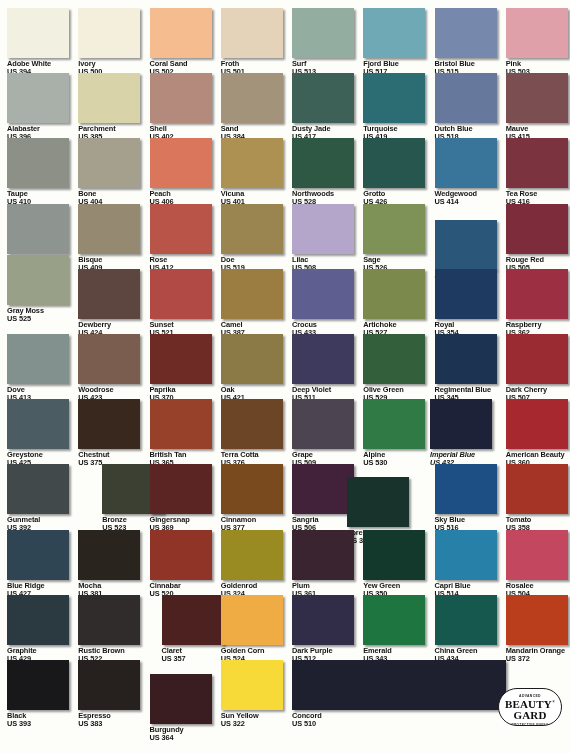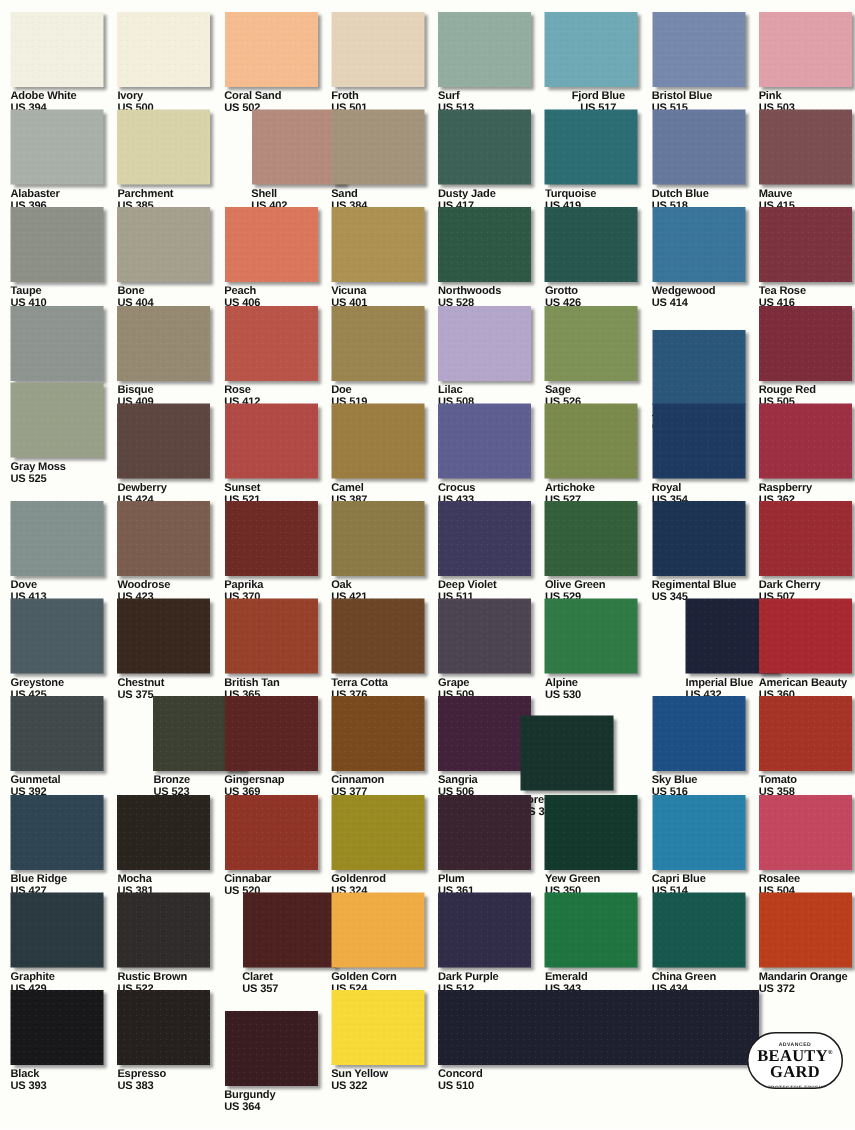--- a/index.html
+++ b/index.html
@@ -164,21 +164,21 @@
           <span class="swatch-code">US 501</span>
         </div>
       </div>
       <div class="swatch-cell" style="left: 292px; top: 8px;">
         <div class="swatch-chip" style="background-color: rgb(147, 173, 160);"></div>
         <div class="swatch-label">
           <span class="swatch-name">Surf</span>
           <span class="swatch-code">US 513</span>
         </div>
       </div>
-      <div class="swatch-cell" style="left: 363.25px; top: 8px; text-align: center;">
+      <div class="swatch-cell" style="left: 363.25px; top: 8px;">
         <div class="swatch-chip" style="background-color: rgb(111, 169, 181);"></div>
         <div class="swatch-label">
           <span class="swatch-name">Fjord Blue</span>
           <span class="swatch-code">US 517</span>
         </div>
       </div>
       <div class="swatch-cell" style="left: 434.5px; top: 8px;">
         <div class="swatch-chip" style="background-color: rgb(118, 136, 171);"></div>
         <div class="swatch-label">
           <span class="swatch-name">Bristol Blue</span>
@@ -199,21 +199,21 @@
           <span class="swatch-code">US 396</span>
         </div>
       </div>
       <div class="swatch-cell" style="left: 78.25px; top: 73.2px;">
         <div class="swatch-chip" style="background-color: rgb(216, 211, 168);"></div>
         <div class="swatch-label">
           <span class="swatch-name">Parchment</span>
           <span class="swatch-code">US 385</span>
         </div>
       </div>
-      <div class="swatch-cell" style="left: 149.5px; top: 73.2px; margin-left: 18px;">
+      <div class="swatch-cell" style="left: 149.5px; top: 73.2px;">
         <div class="swatch-chip" style="background-color: rgb(179, 138, 124);"></div>
         <div class="swatch-label">
           <span class="swatch-name">Shell</span>
           <span class="swatch-code">US 402</span>
         </div>
       </div>
       <div class="swatch-cell" style="left: 220.75px; top: 73.2px;">
         <div class="swatch-chip" style="background-color: rgb(163, 147, 122);"></div>
         <div class="swatch-label">
           <span class="swatch-name">Sand</span>
@@ -507,21 +507,21 @@
           <span class="swatch-code">US 509</span>
         </div>
       </div>
       <div class="swatch-cell" style="left: 363.25px; top: 399.2px;">
         <div class="swatch-chip" style="background-color: rgb(47, 122, 69);"></div>
         <div class="swatch-label">
           <span class="swatch-name">Alpine</span>
           <span class="swatch-code">US 530</span>
         </div>
       </div>
-      <div class="swatch-cell" style="left: 457px; top: 399.2px;">
+      <div class="swatch-cell" style="left: 430px; top: 399.2px; font-style: italic;">
         <div class="swatch-chip" style="background-color: rgb(29, 34, 56);"></div>
         <div class="swatch-label">
           <span class="swatch-name">Imperial Blue</span>
           <span class="swatch-code">US 432</span>
         </div>
       </div>
       <div class="swatch-cell" style="left: 505.75px; top: 399.2px;">
         <div class="swatch-chip" style="background-color: rgb(168, 40, 47);"></div>
         <div class="swatch-label">
           <span class="swatch-name">American Beauty</span>

